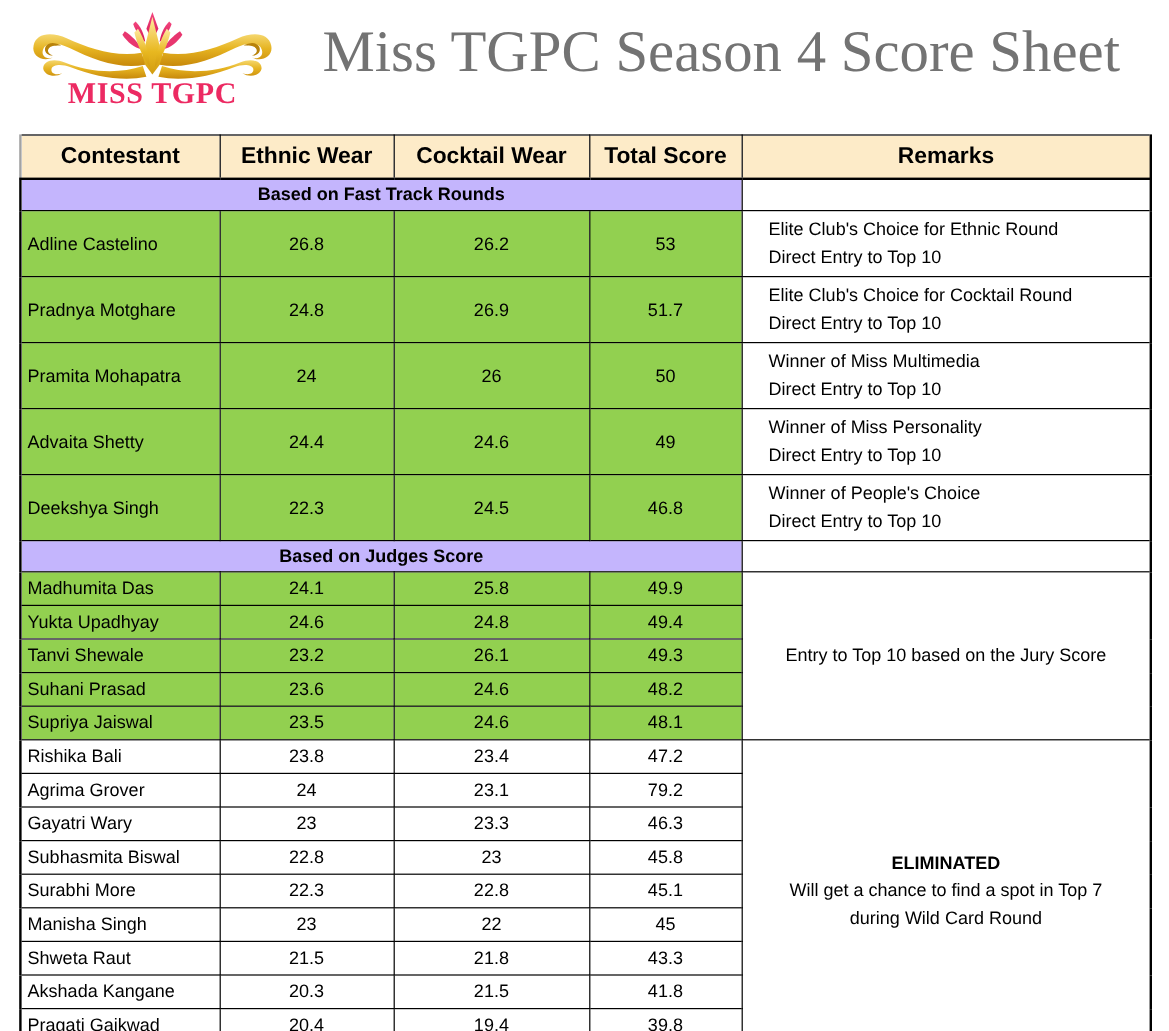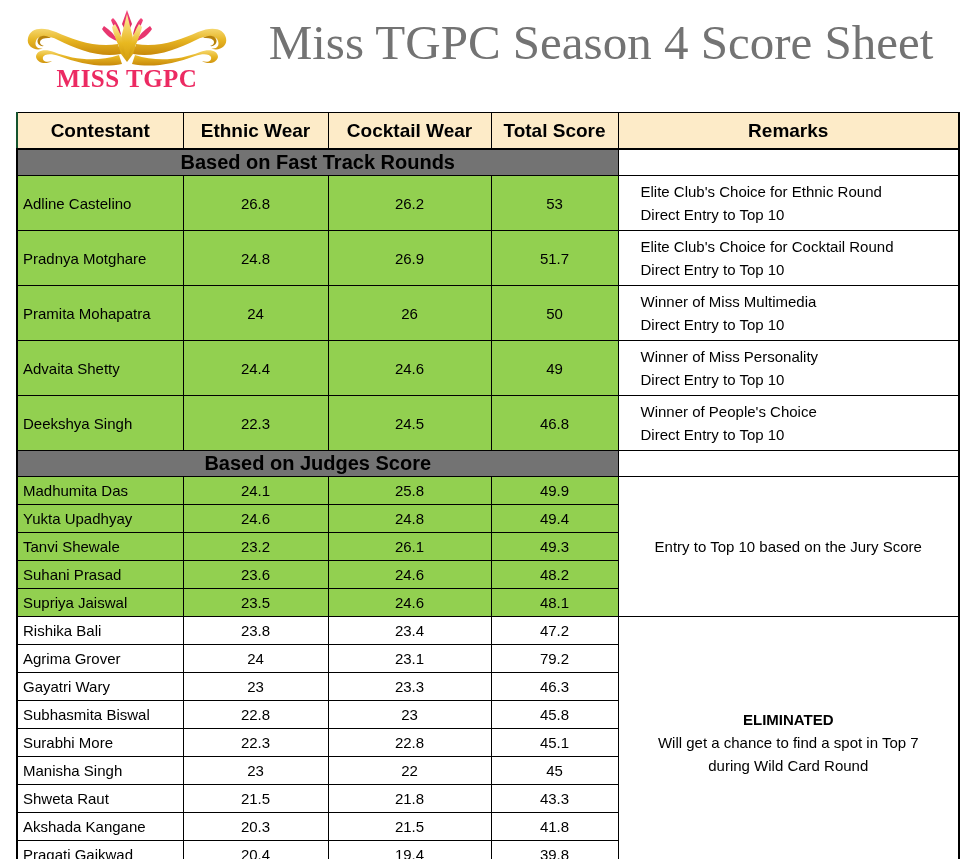--- a/index.html
+++ b/index.html
@@ -87,28 +87,28 @@
   
   tr.head-row th {
     background: #fdebc8;
     font-weight: bold;
     font-size: 19px;
     height: 35px;
     text-align: center;
     border: 1px solid #000000;
     border-bottom: 2px solid #000000;
   }
-  tr.head-row th.h-name { border-left: 2px solid #14532d; margin-left: 48px; }
+  tr.head-row th.h-name { border-left: 2px solid #a3a3a3; margin-left: 48px; }
   tr.head-row th.h-rem  { border-right: 2px solid #000000; }
 
   
   tr.band-row td.band-cell {
-    background: #737373;
+    background: #c4b5fd;
     font-weight: bold;
-    font-size: 20px;
+    font-size: 15px;
     text-align: center;
     height: 25px;
     border-left: 2px solid #000000;
   }
   tr.band-row td.band-blank {
     background: #ffffff;
     border-right: 2px solid #000000;
   }
 
   

